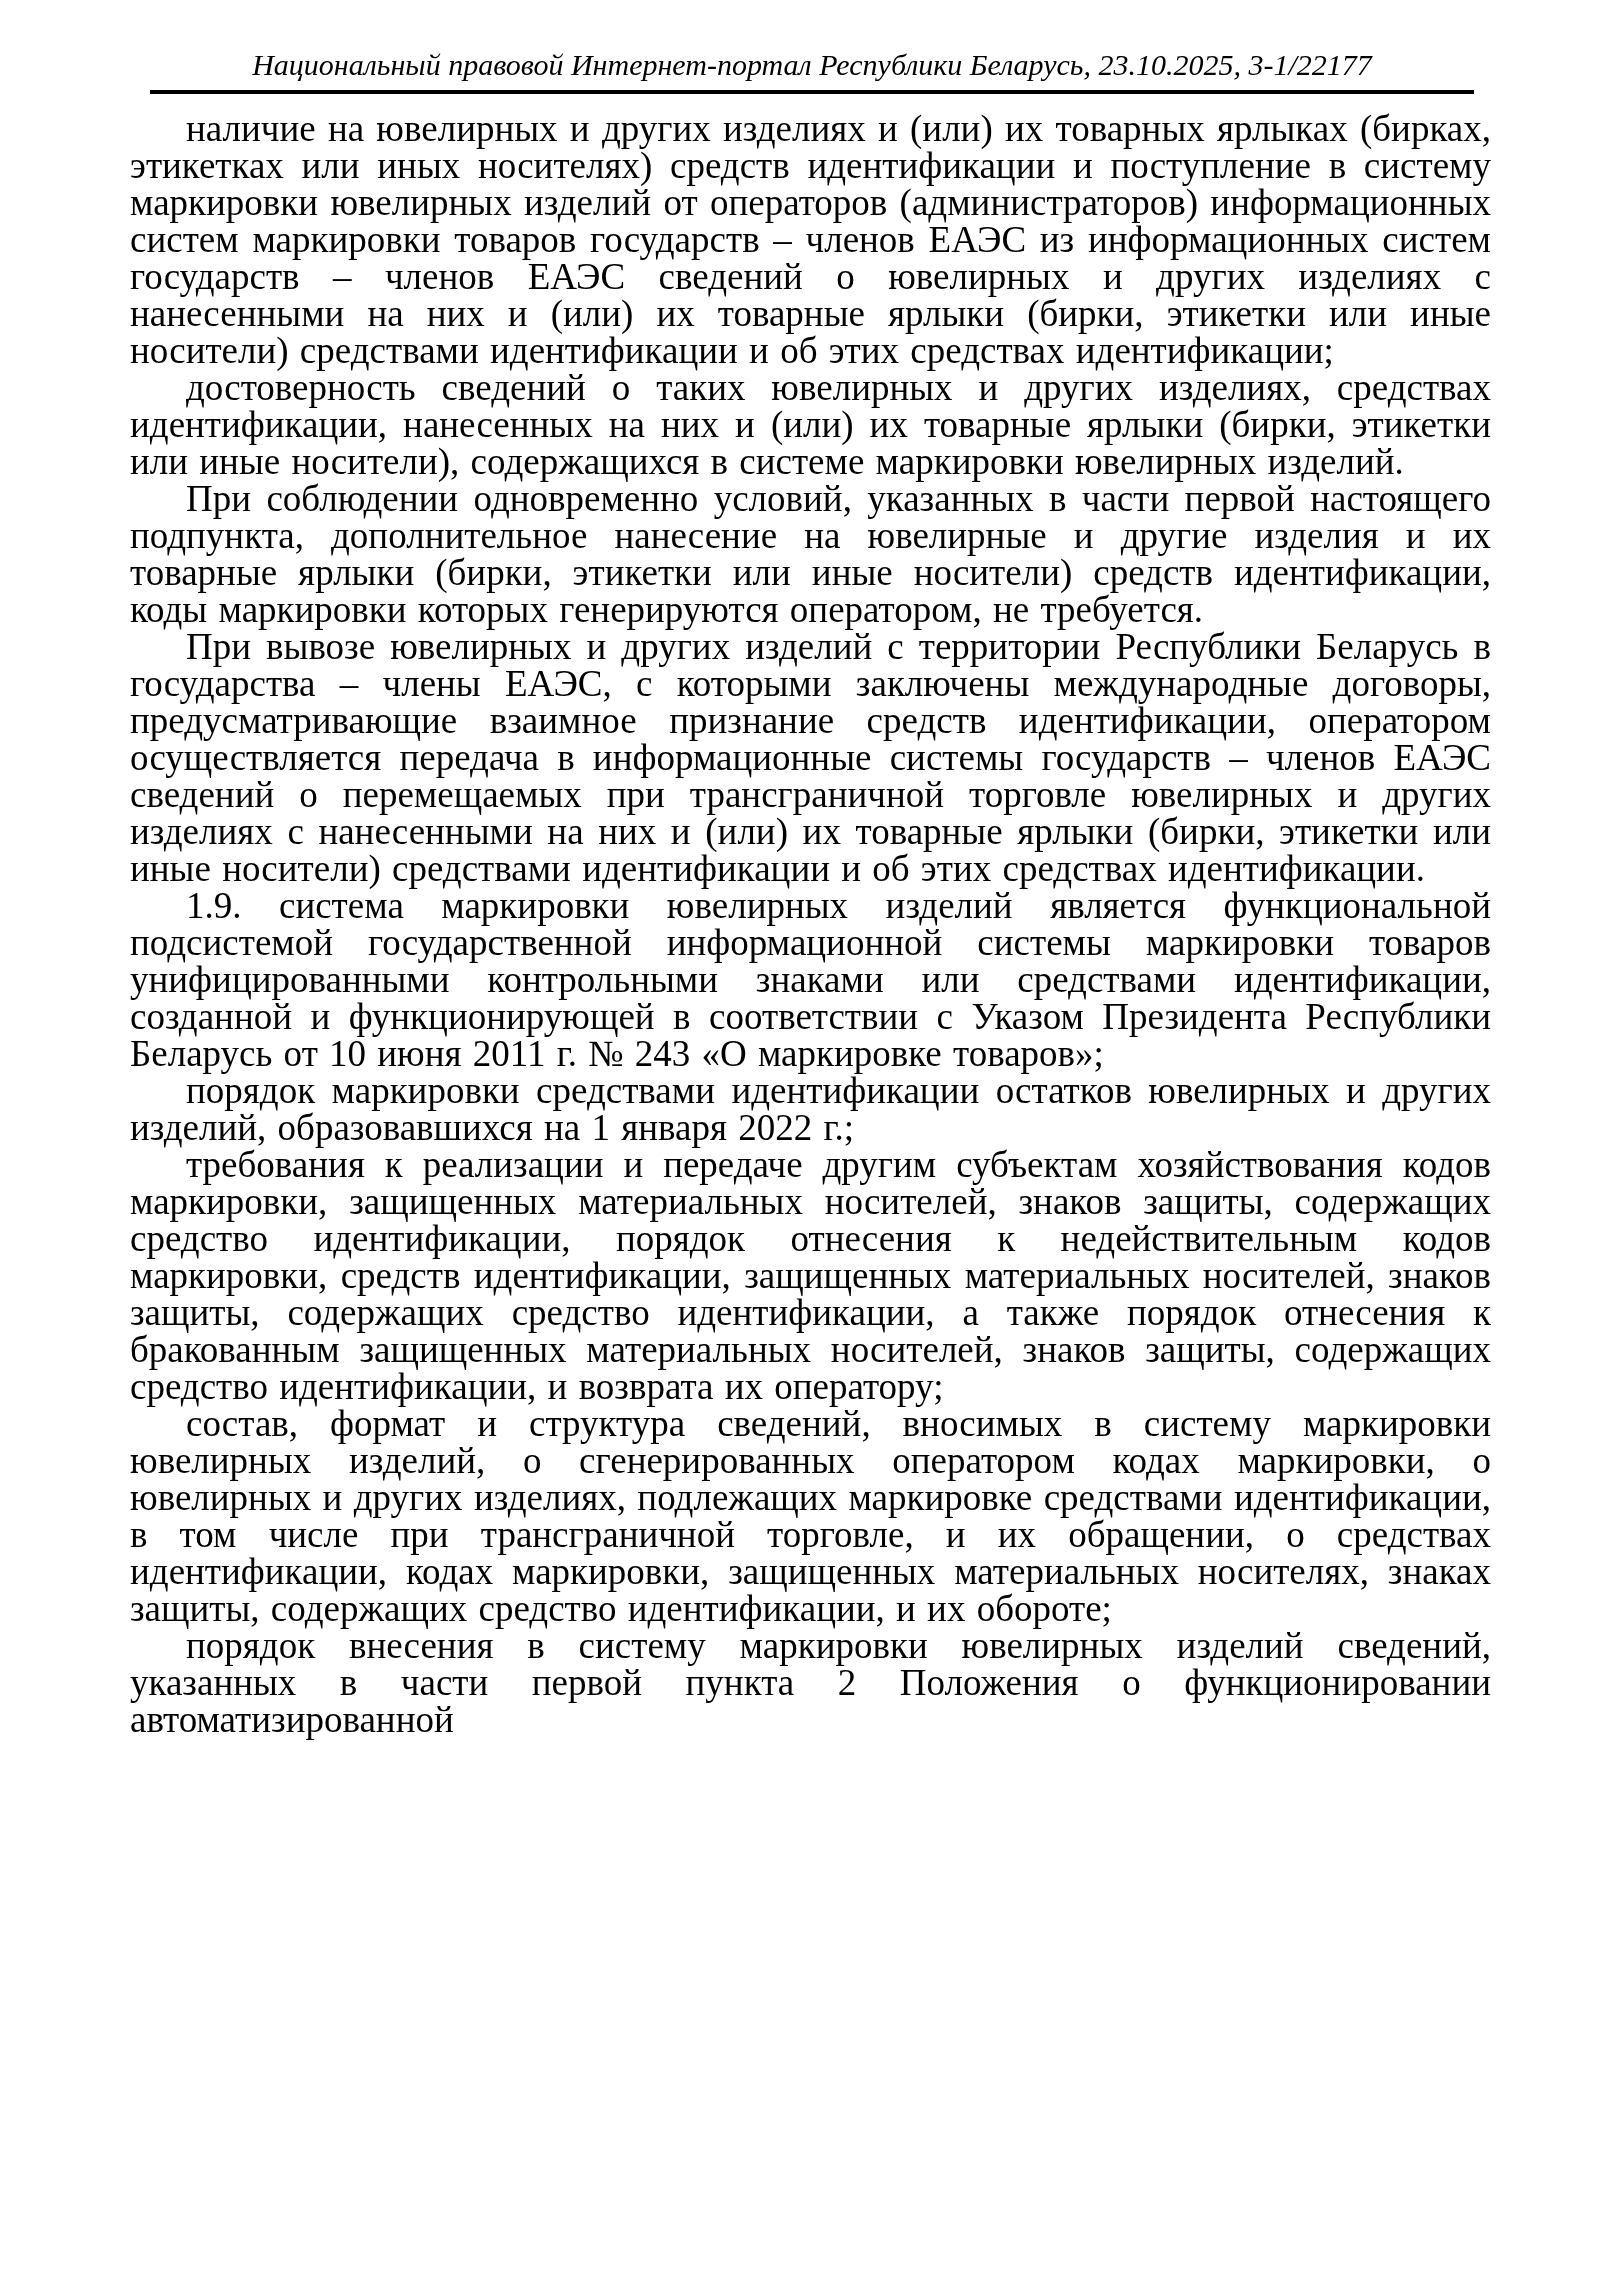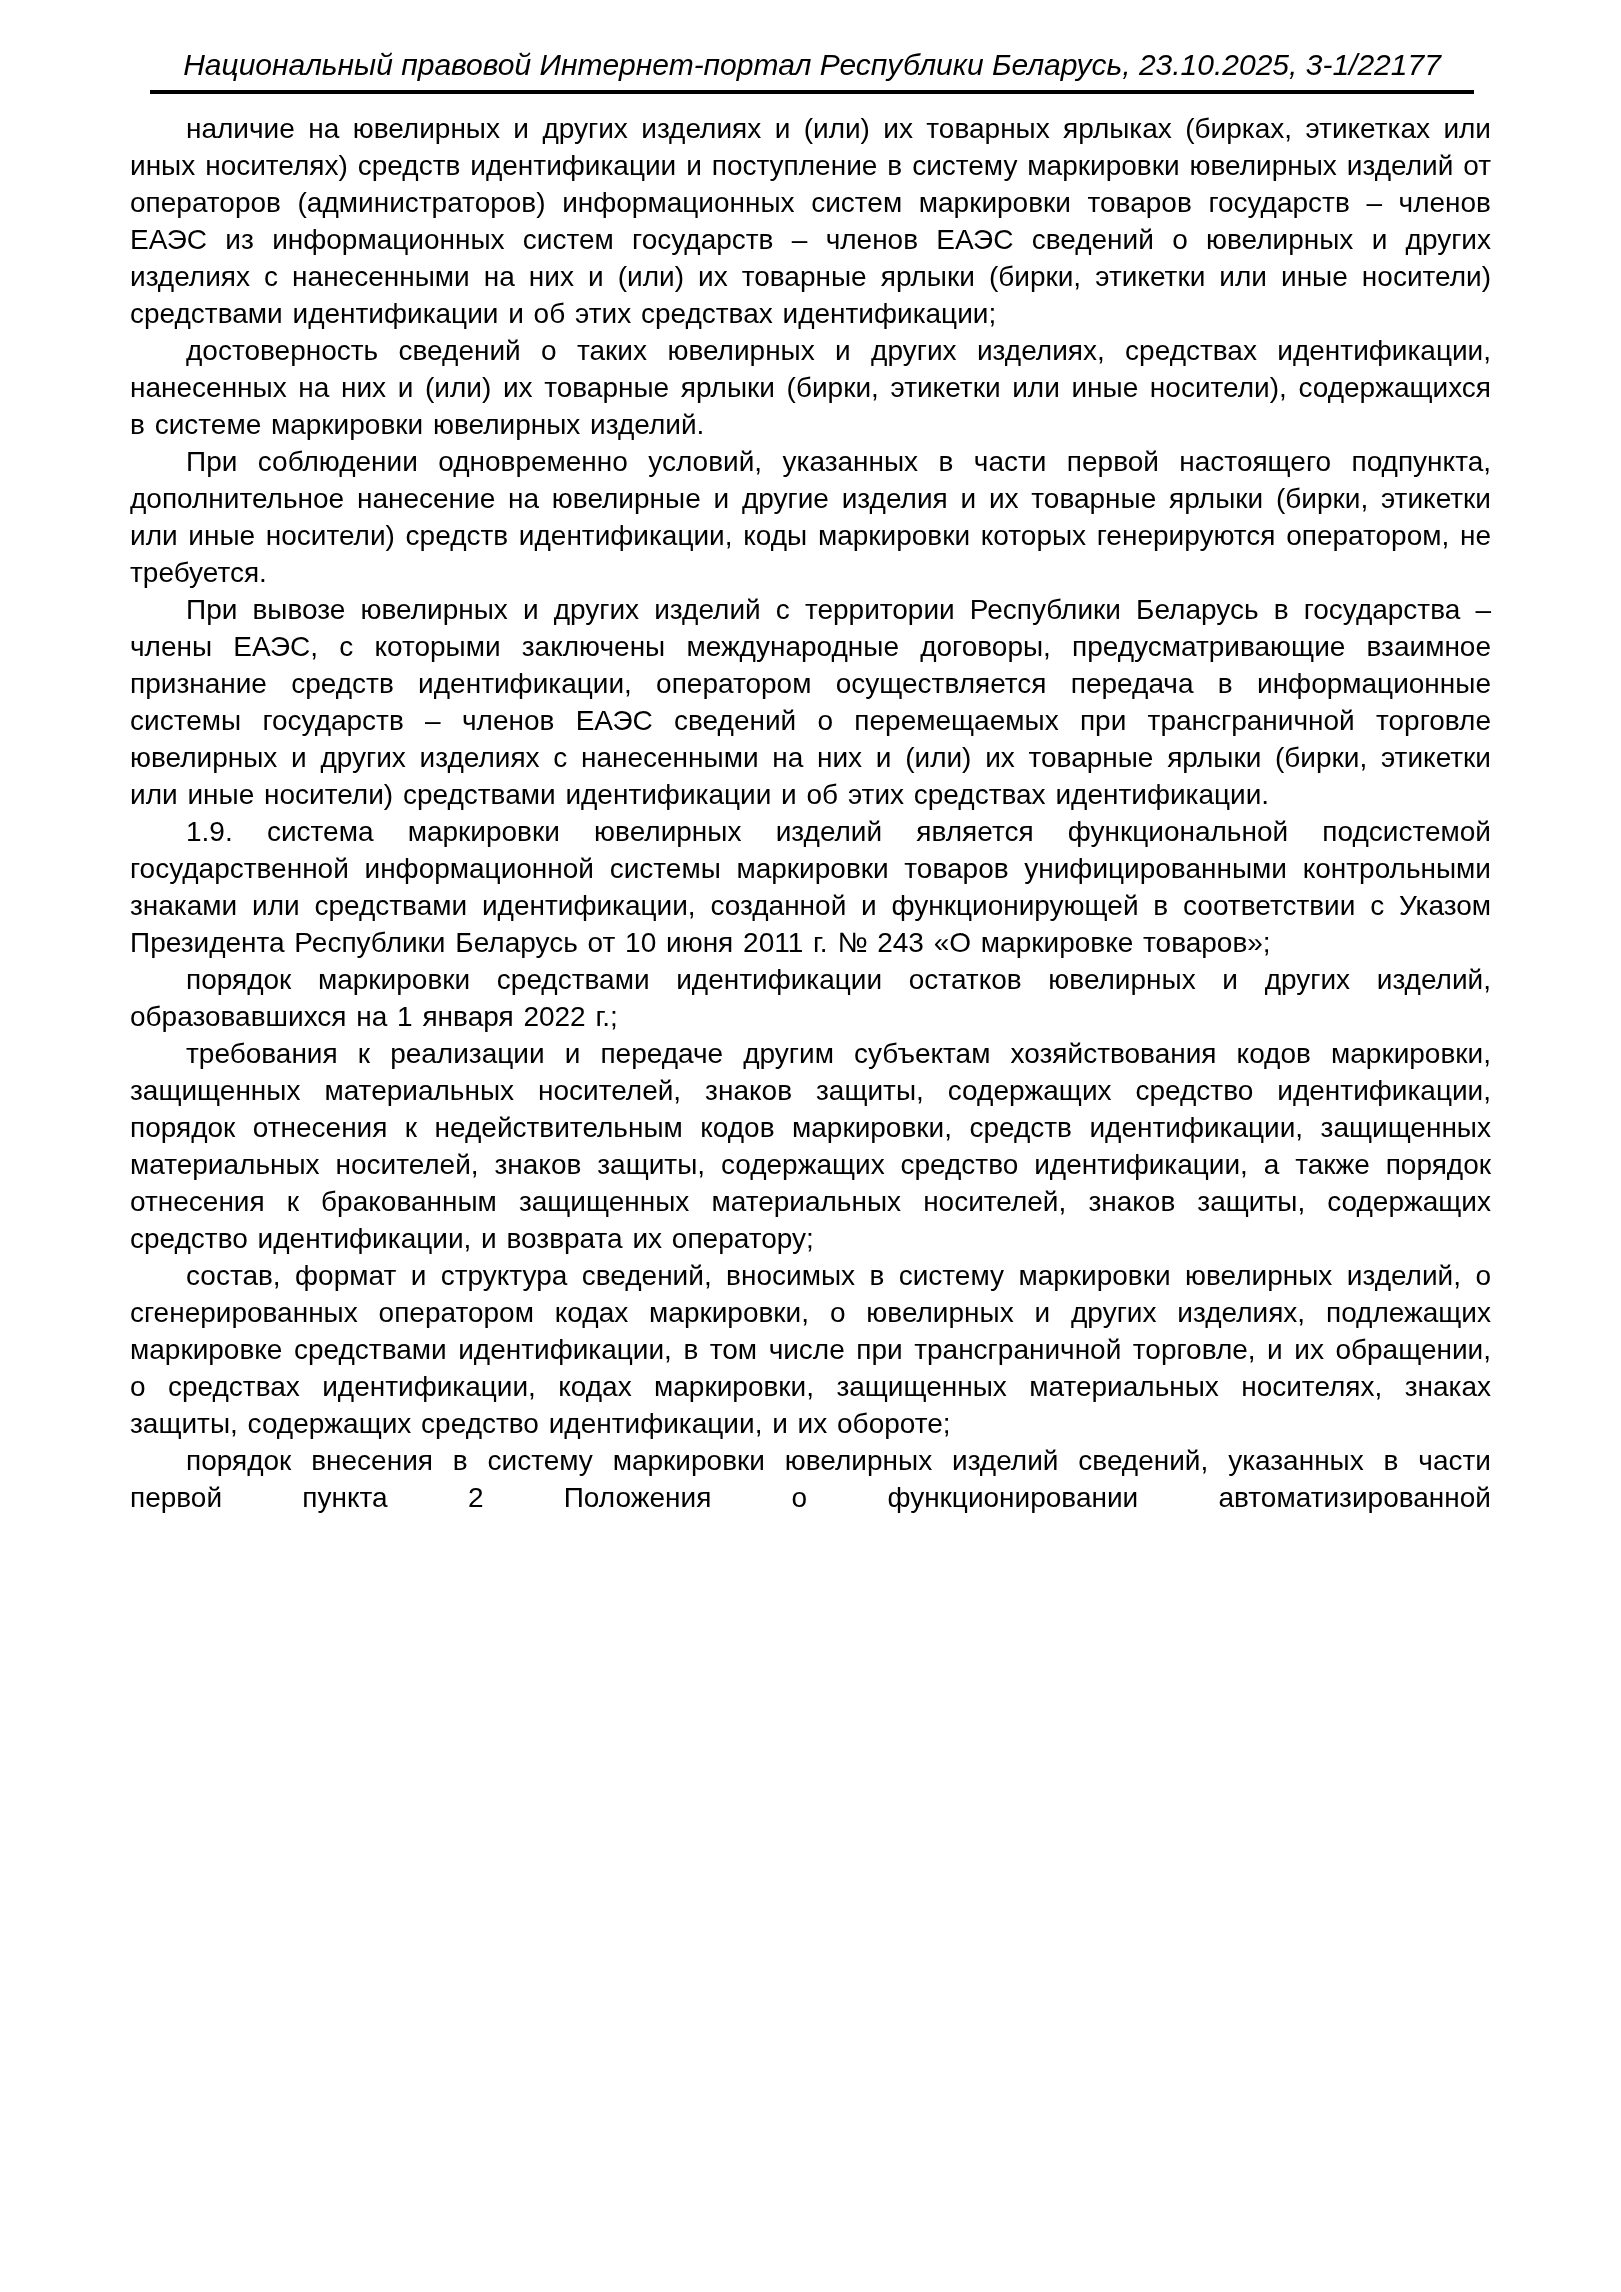--- a/index.html
+++ b/index.html
@@ -6,37 +6,37 @@
     margin: 0;
     padding: 0;
     background: #ffffff;
   }
   .page {
     position: relative;
     width: 1621px;
     height: 1986px;
     background: #ffffff;
     color: #000000;
-    font-family: Liberation Sans, sans-serif;
+    font-family: Liberation Serif, serif;
     overflow: hidden;
     border-radius: 18px;
   }
   .header {
     margin: 45px 147px 0 150px;
     text-align: center;
     font-style: italic;
     font-size: 30px;
     line-height: 1.3;
     padding-bottom: 5.9px;
     border-bottom: 4.9px solid #000000;
     white-space: nowrap;
   }
   .content {
     margin: 15.7px 130px 0 130px;
-    font-size: 28px;
+    font-size: 37px;
     line-height: 37px;
     text-align: justify;
   }
   .content p {
     margin: 0;
     padding: 0;
     text-indent: 56px;
     word-spacing: 2px;
   }
   

